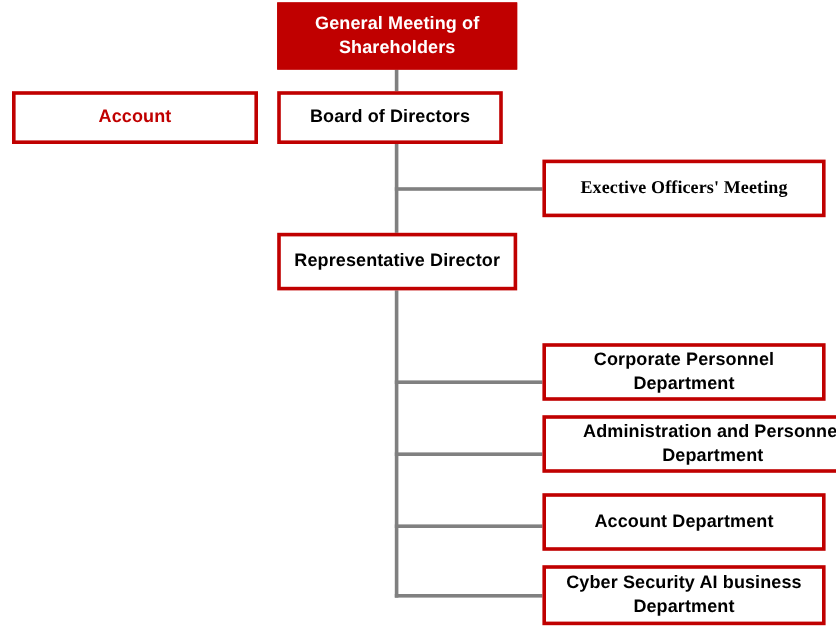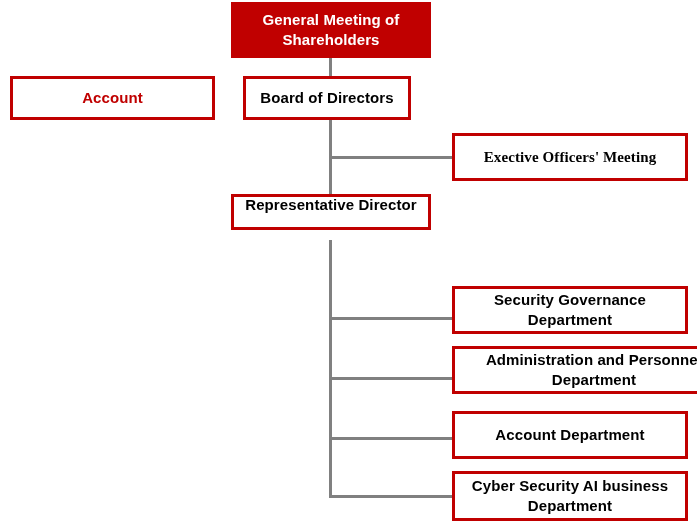--- a/index.html
+++ b/index.html
@@ -22,21 +22,21 @@
     background: #ffffff;
     color: #000000;
     display: flex;
     align-items: center;
     justify-content: center;
     text-align: center;
     font-weight: bold;
     font-size: 15px;
     line-height: 1.35;
     letter-spacing: 0.1px;
-    padding: 12px 4px;
+    padding: 0 4px;
     z-index: 2;
   }
   .node.filled {
     background: #C00000;
     border-color: #C00000;
     color: #ffffff;
   }
   .node.redtext {
     color: #C00000;
   }
@@ -78,34 +78,34 @@
   <div class="hline" style="left:329px; top:495px; width:125px;"></div>
 
   <div class="node filled" style="left:231px; top:2px; width:200px; height:56px;">
     <span class="label">General Meeting of Shareholders</span>
   </div>
 
   <div class="node redtext" style="left:10px; top:76px; width:205px; height:44px;">
     <span class="label">Account</span>
   </div>
 
-  <div class="node" style="left:231px; top:76px; width:168px; height:44px;margin-left:12px;">
+  <div class="node" style="left:231px; top:76px; width:188px; height:44px;">
     <span class="label">Board of Directors</span>
   </div>
 
   <div class="node" style="left:452px; top:133px; width:236px; height:48px;font-family:Liberation Serif, serif;">
     <span class="label">Exective Officers' Meeting</span>
   </div>
 
-  <div class="node" style="left:231px; top:194px; width:200px; height:36px;align-items:flex-end;">
+  <div class="node" style="left:231px; top:194px; width:200px; height:48px;">
     <span class="label">Representative Director</span>
   </div>
 
   <div class="node" style="left:452px; top:286px; width:236px; height:48px;">
-    <span class="label">Security Governance Department</span>
+    <span class="label">Corporate Personnel Department</span>
   </div>
 
   <div class="node" style="left:452px; top:346px; width:284px; height:48px;">
     <span class="label">Administration and Personnel Department</span>
   </div>
 
   <div class="node" style="left:452px; top:471px; width:236px; height:50px;">
     <span class="label">Cyber Security AI business Department</span>
   </div>
 

